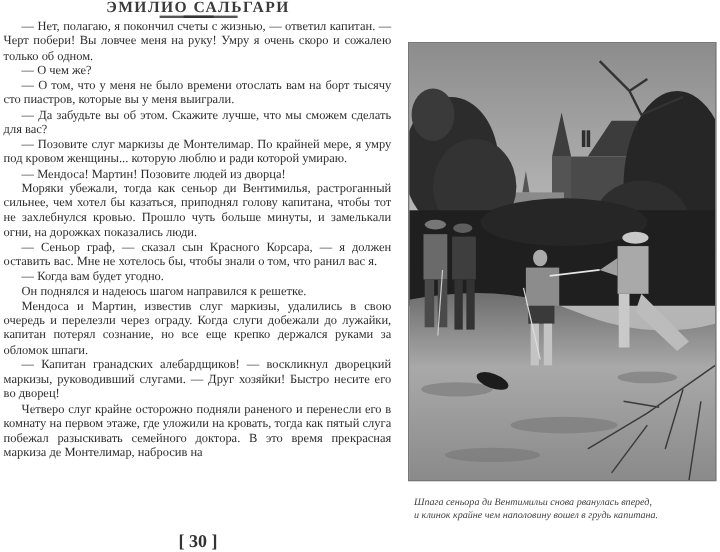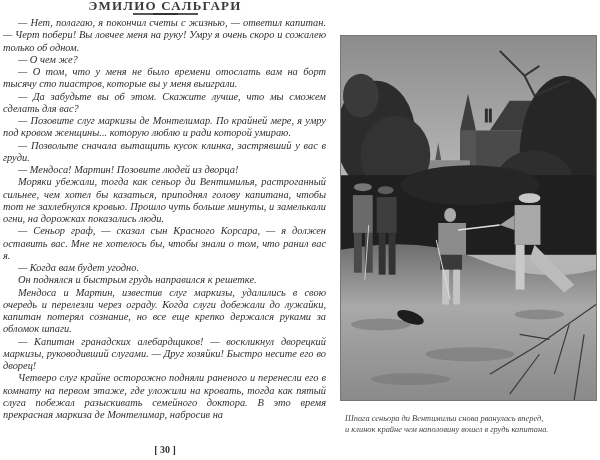--- a/index.html
+++ b/index.html
@@ -16,26 +16,26 @@
   }
   .head-rule {
     width:65px; height:1.5px; background:#555; margin:2px auto 0;
     position:relative;
   }
   .head-rule::before {
     content:""; position:absolute; left:20px; right:20px; top:-0.5px; height:2.5px; background:#333;
   }
   .text-column {
     position:absolute; left:3px; top:17px; width:323px;
-    font-size:10.4px; line-height:12.25px; text-align:justify; color:#2e2e2e;font-style:italic;
+    font-size:10.4px; line-height:12.25px; text-align:justify; color:#2e2e2e;
   }
   .text-column p { margin:0; text-indent:15px; }
   .folio {
     position:absolute; left:0; width:330px; top:444px; text-align:center;
-    font-size:10px; font-weight:bold; color:#333;
+    font-size:15px; font-weight:bold; color:#333;
   }
   .illustration {
     position:absolute; left:340px; top:35px; width:257px; height:366px;
     border:1px solid #777; box-sizing:border-box; overflow:hidden;
     background:#9a9a9a;
   }
   .illustration svg { display:block; width:100%; height:100%; }
   .caption {
     position:absolute; left:345px; top:413px; width:248px; text-align:left;
     font-style:italic; font-size:8.4px; line-height:11px; color:#444;
@@ -48,26 +48,25 @@
   <div class="running-head">ЭМИЛИО САЛЬГАРИ</div>
   <div class="head-rule"></div>
 </div>
 
 <div class="text-column">
   <p>— Нет, полагаю, я покончил счеты с жизнью, — ответил капитан. — Черт побери! Вы ловчее меня на руку! Умру я очень скоро и сожалею только об одном.</p>
   <p>— О чем же?</p>
   <p>— О том, что у меня не было времени отослать вам на борт тысячу сто пиастров, которые вы у меня выиграли.</p>
   <p>— Да забудьте вы об этом. Скажите лучше, что мы сможем сделать для вас?</p>
   <p>— Позовите слуг маркизы де Монтелимар. По крайней мере, я умру под кровом женщины... которую люблю и ради которой умираю.</p>
-  <p>— Позвольте сначала вытащить кусок клинка, застрявший у вас в груди.</p>
   <p>— Мендоса! Мартин! Позовите людей из дворца!</p>
   <p>Моряки убежали, тогда как сеньор ди Вентимилья, растроганный сильнее, чем хотел бы казаться, приподнял голову капитана, чтобы тот не захлебнулся кровью. Прошло чуть больше минуты, и замелькали огни, на дорожках показались люди.</p>
   <p>— Сеньор граф, — сказал сын Красного Корсара, — я должен оставить вас. Мне не хотелось бы, чтобы знали о том, что ранил вас я.</p>
   <p>— Когда вам будет угодно.</p>
-  <p>Он поднялся и быстрым грудь направился к решетке.</p>
+  <p>Он поднялся и надеюсь шагом направился к решетке.</p>
   <p>Мендоса и Мартин, известив слуг маркизы, удалились в свою очередь и перелезли через ограду. Когда слуги добежали до лужайки, капитан потерял сознание, но все еще крепко держался руками за обломок шпаги.</p>
   <p>— Капитан гранадских алебардщиков! — воскликнул дворецкий маркизы, руководивший слугами. — Друг хозяйки! Быстро несите его во дворец!</p>
   <p>Четверо слуг крайне осторожно подняли раненого и перенесли его в комнату на первом этаже, где уложили на кровать, тогда как пятый слуга побежал разыскивать семейного доктора. В это время прекрасная маркиза де Монтелимар, набросив на</p>
 </div>
 
 <div class="folio">[ 30 ]</div>
 
 <div class="illustration">
   <svg viewBox="0 0 257 366" preserveAspectRatio="none">
     <defs>

